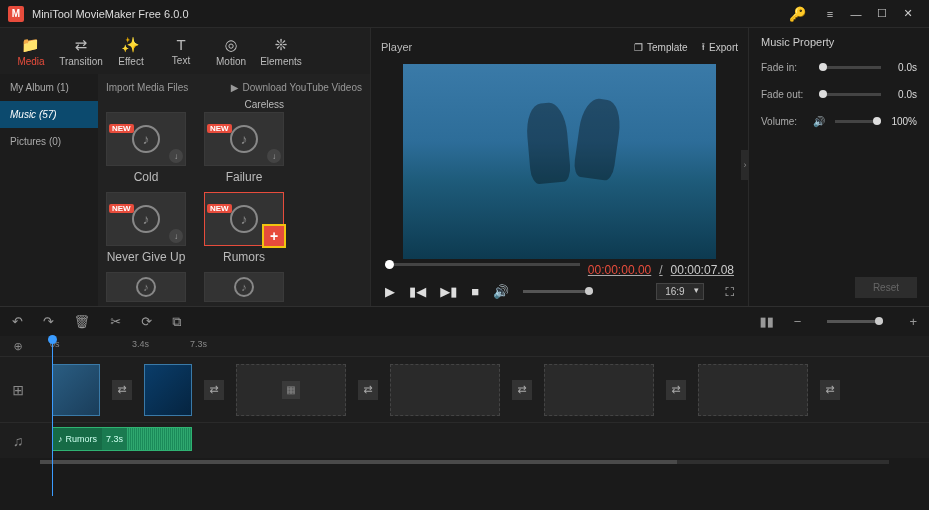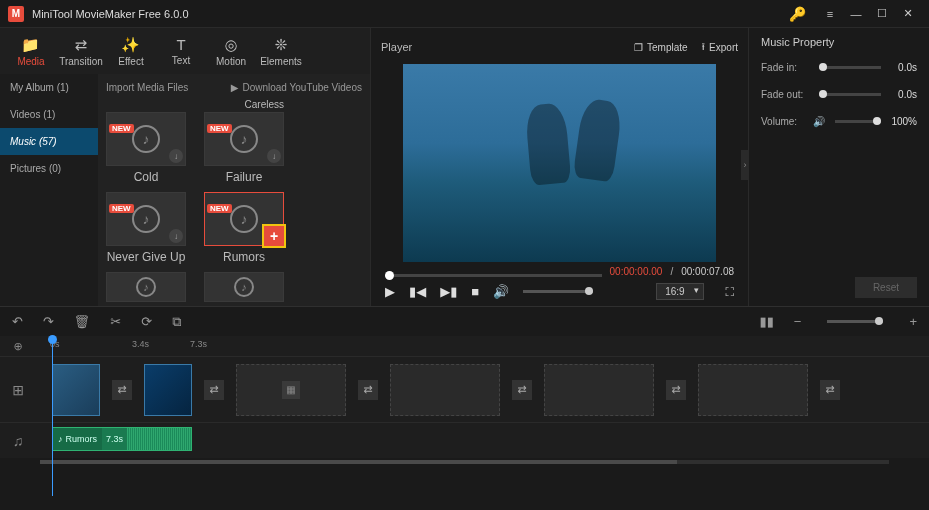--- a/index.html
+++ b/index.html
@@ -49,21 +49,21 @@
 .player-col { flex: 1; background: #1a1a1a; display: flex; flex-direction: column; padding: 8px 10px 4px; border-left: 1px solid #2a2a2a; border-right: 1px solid #2a2a2a; }
 .player-head { display: flex; align-items: center; height: 22px; }
 .player-head .title { font-size: 11px; color: #bbb; }
 .player-head .spacer { flex: 1; }
 .player-head .hbtn { display: flex; align-items: center; gap: 4px; font-size: 10px; color: #ccc; cursor: pointer; margin-left: 14px; }
 .preview { flex: 1; background: #000; margin: 6px 22px 4px; position: relative; overflow: hidden; display: flex; align-items: center; justify-content: center; }
 .preview-img { width:100%; height:100%; background: linear-gradient(180deg,#3a7aa8 0%,#2d6d99 40%,#1e5b7a 60%,#0d3a50 100%); position: relative;}
 .diver { position: absolute; width: 40px; height: 80px; background: rgba(0,0,0,0.35); border-radius: 40% 40% 20% 20%; }
 .diver.d1 { left: 40%; top: 20%; transform: rotate(-5deg);}
 .diver.d2 { left: 56%; top: 18%; transform: rotate(8deg);}
-.progress-row { display: flex; align-items: flex-end; gap: 8px; padding: 0 4px; font-size: 10px; }
+.progress-row { display: flex; align-items: flex-start; gap: 8px; padding: 0 4px; font-size: 12px; text-decoration: underline; }
 .progress { flex: 1; height: 3px; background: #444; position: relative; }
 .progress .knob { position: absolute; left: 0; top: -3px; width: 9px; height: 9px; background: #fff; border-radius: 50%; }
 .time-current { color: #e74c3c; }
 .time-total { color: #ccc; }
 .controls { display: flex; align-items: center; gap: 14px; padding: 6px 4px 2px; }
 .ctrl { color: #ddd; cursor: pointer; font-size: 13px; }
 .vol-slider { width: 70px; height: 3px; background: #555; position: relative; }
 .vol-slider .knob { position:absolute; right:0; top:-3px; width:8px; height:8px; background:#ccc; border-radius:50%; }
 .aspect { margin-left: auto; background: #2a2a2a; color: #ccc; font-size: 10px; padding: 2px 18px 2px 8px; border: 1px solid #444; position: relative; cursor: pointer; }
 .aspect::after { content:'▾'; position:absolute; right:4px; top:1px; font-size:9px; }
@@ -157,21 +157,20 @@
           <span>Motion</span>
         </div>
       <div class="tab">
           <span class="tab-icon">❊</span>
           <span>Elements</span>
         </div>
     </div>
     <div class="left-body">
       <div class="sidebar">
         <div class="sidebar-item">My Album (1)</div>
-        <div class="sidebar-item">Videos (1)</div>
         <div class="sidebar-item active">Music (57)</div>
         <div class="sidebar-item">Pictures (0)</div>
       </div>
       <div class="media-area">
         <div class="media-top">
           <span>
               <span>Import Media Files</span>
             </span>
           <span>
               <span>▶</span>

